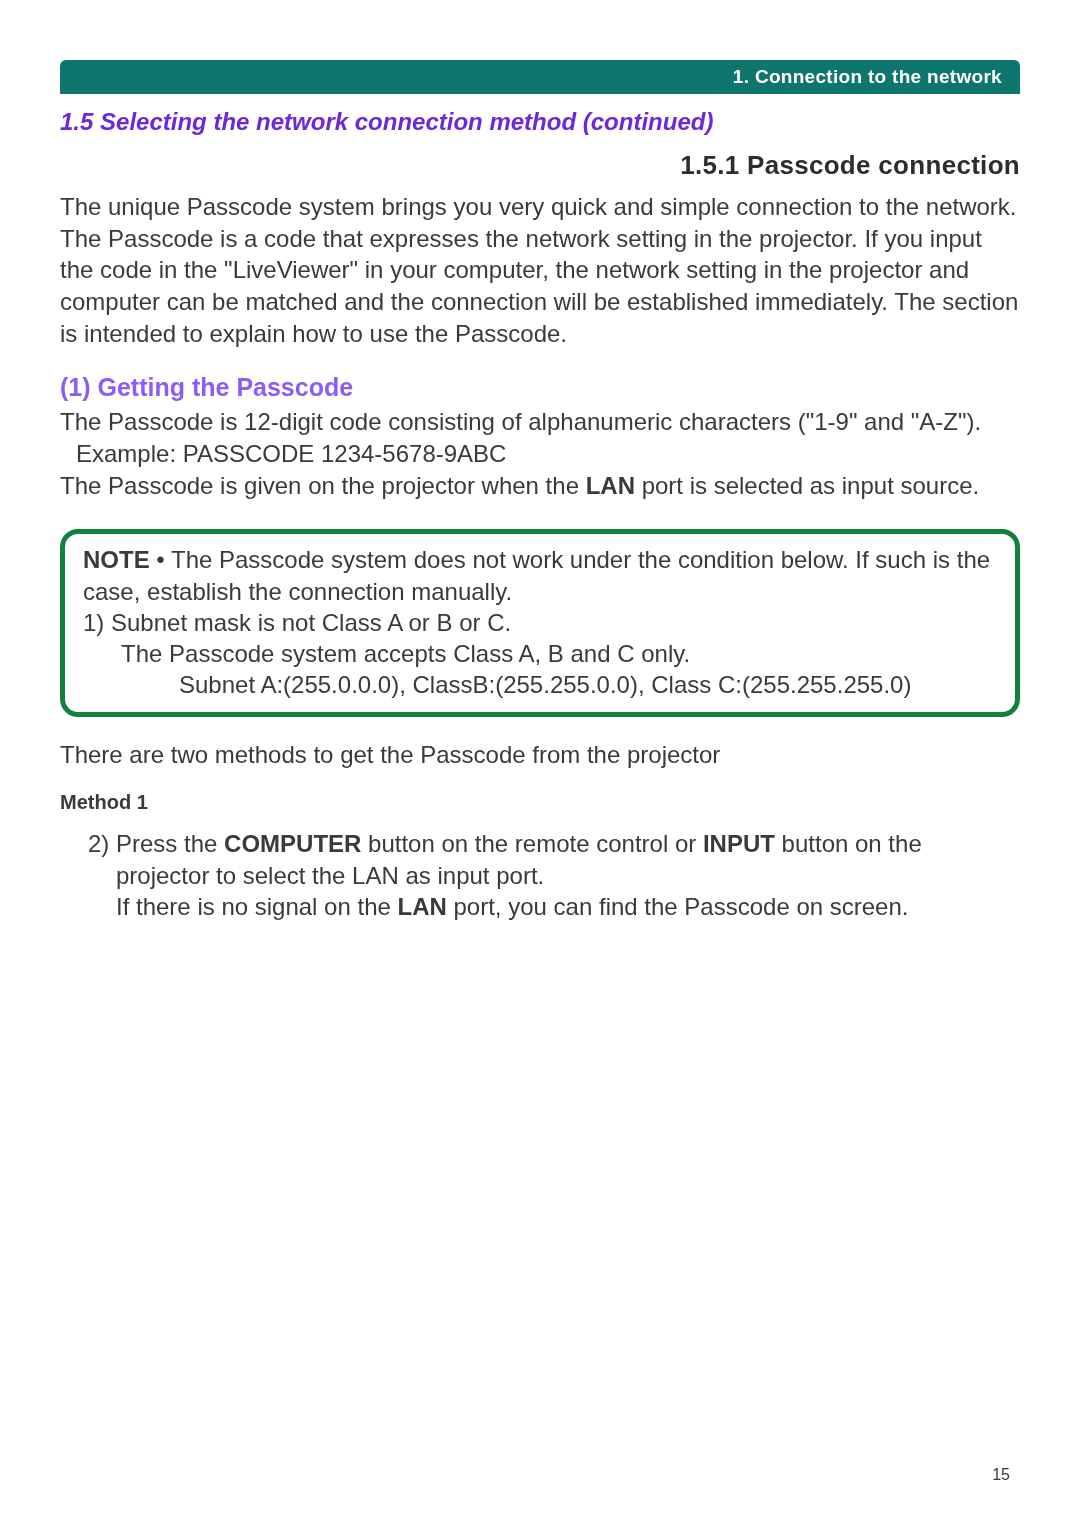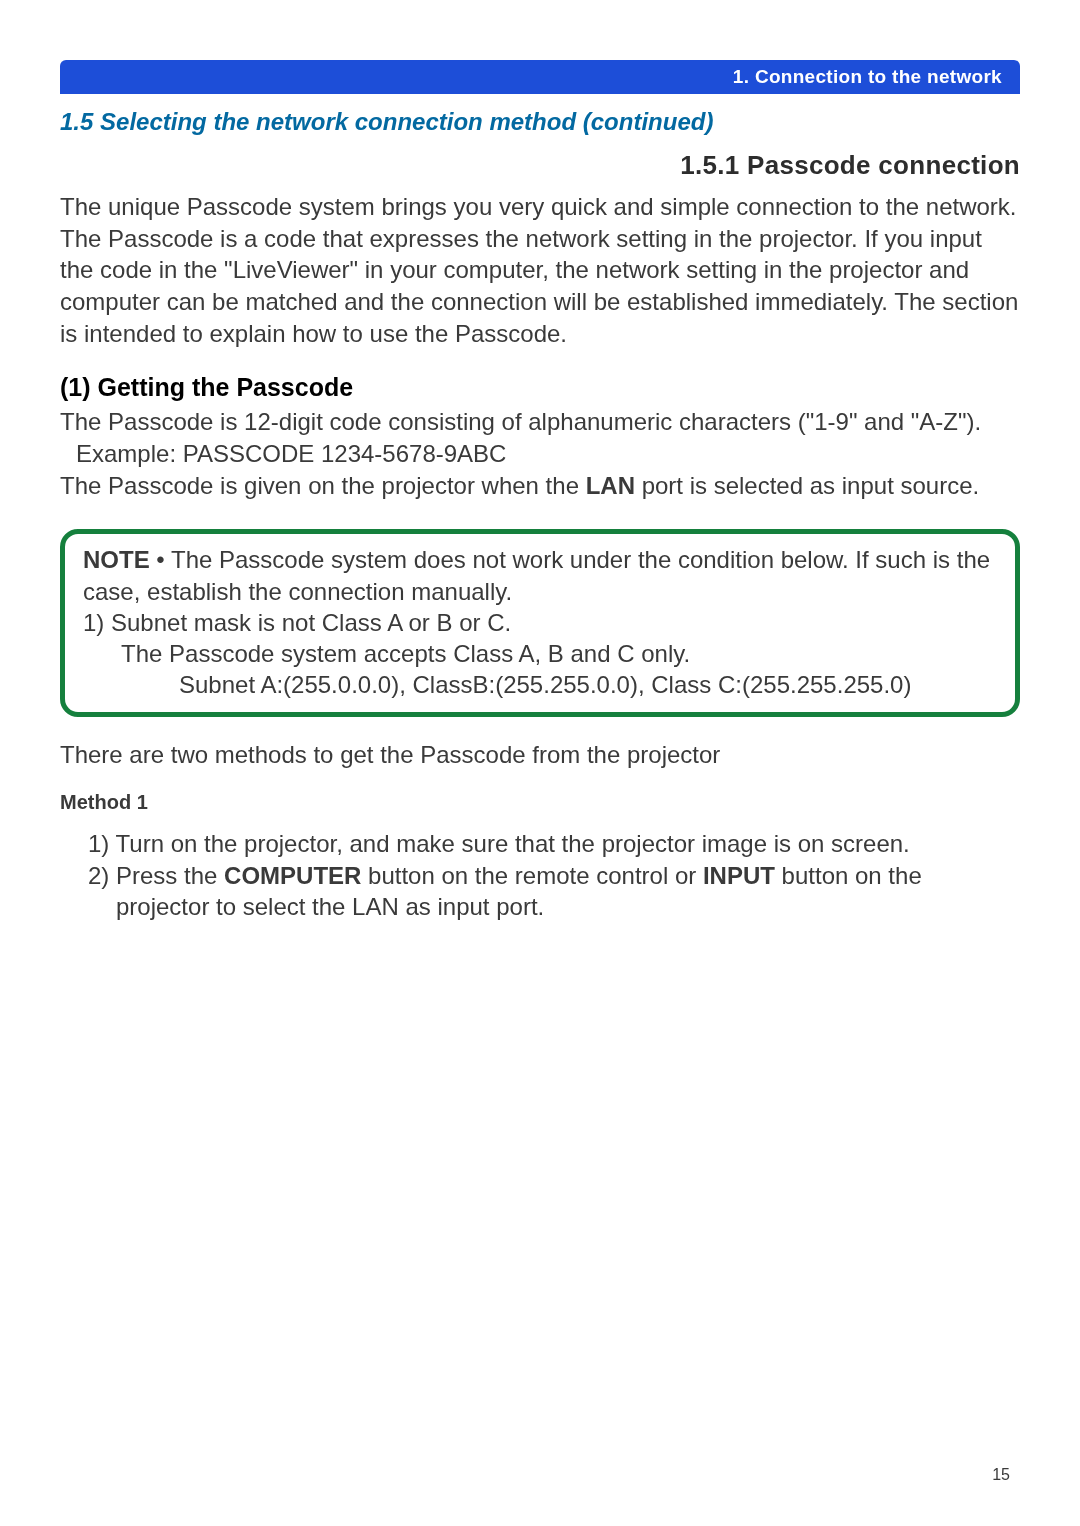--- a/index.html
+++ b/index.html
@@ -6,36 +6,36 @@
   body {
     width: 1080px;
     height: 1526px;
     background: #fff;
     font-family: Arial, Helvetica, sans-serif;
     color: #3a3a3a;
     padding: 60px 60px 40px 60px;
     position: relative;
   }
   .header-bar {
-    background: #1d4ed8;
+    background: #0f766e;
     color: #fff;
     font-weight: bold;
     font-size: 19px;
     padding: 6px 18px 6px 18px;
     text-align: right;
     border-radius: 6px 6px 0 0;
     margin-bottom: 14px;
     letter-spacing: 0.3px;
   }
   .sect-continued {
     font-style: italic;
     font-weight: bold;
     font-size: 24px;
     margin-bottom: 14px;
-    color: #0369a1;
+    color: #6d28d9;
   }
   .h-bold-black {
     font-family: Arial, sans-serif;
     font-weight: 900;
     font-size: 26px;
     margin-bottom: 10px;
     color: #2d2d2d;
     letter-spacing: 0.3px;
     text-align: right;
   }
@@ -44,21 +44,21 @@
     line-height: 1.32;
     color: #3a3a3a;
     margin-bottom: 24px;
   }
   .body-text-block { margin-bottom: 24px; }
   .sub-h {
     font-family: Arial, sans-serif;
     font-weight: 900;
     font-size: 25px;
     margin-bottom: 4px;
-    color: #000000;
+    color: #8b5cf6;
   }
   .indent-example { padding-left: 16px; text-align: right; }
   .note-box {
     border: 5px solid #15803d;
     border-radius: 18px;
     padding: 10px 18px 12px 18px;
     font-size: 24px;
     line-height: 1.3;
     margin-bottom: 22px;
   }
@@ -113,19 +113,21 @@
   <span>1) Subnet mask is not Class A or B or C.</span><br>
   <div class="note-indent-1">The Passcode system accepts Class A, B and C only.</div>
   <div class="note-indent-2">Subnet A:(255.0.0.0), ClassB:(255.255.0.0), Class C:(255.255.255.0)</div>
 </div>
 
 <div class="body-text" style="margin-bottom:20px;">There are two methods to get the Passcode from the projector</div>
 
 <div class="method-h">Method 1</div>
 
 <div class="steps">
-  <div class="step-line">1) Turn on the projector, and make sure that the projector image is on screen.</div>
   <div class="step-line">
     <span>2) Press the </span><span class="strong">COMPUTER</span><span> button on the remote control or </span><span class="strong">INPUT</span><span> button on the projector to select the LAN as input port.</span>
+  </div>
+  <div class="step-cont">
+    <span>If there is no signal on the </span><span class="strong">LAN</span><span> port, you can ﬁnd the Passcode on screen.</span>
   </div>
 </div>
 
 <div class="pagenum">15</div>
 
 </body></html>

